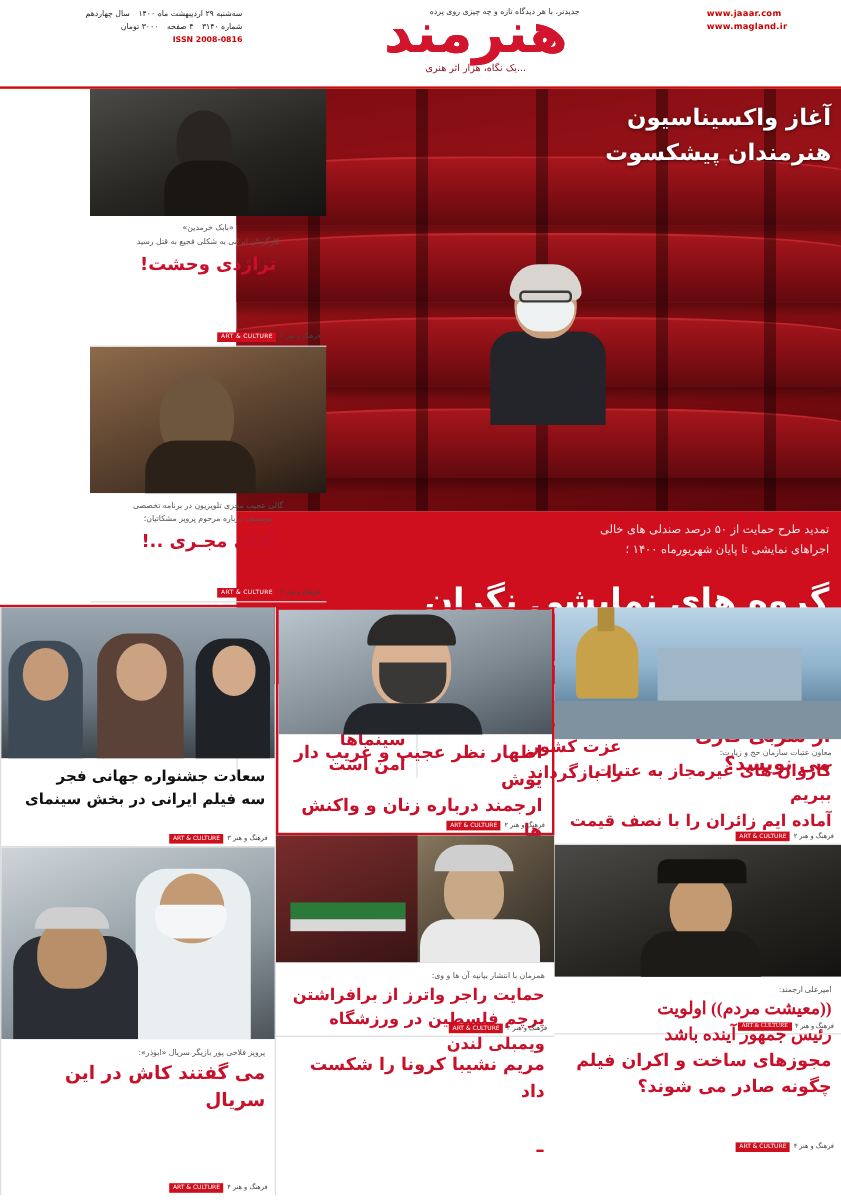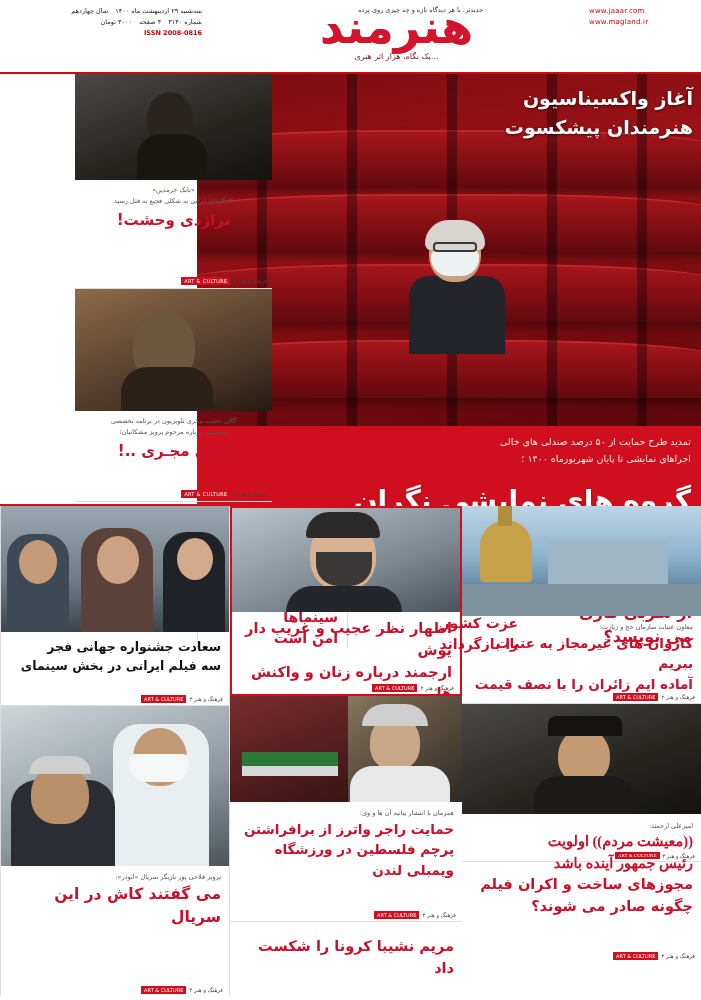--- a/index.html
+++ b/index.html
@@ -15,21 +15,21 @@
   
   .masthead {
     height: 74px; width: 701px; position: relative;
     border-bottom: 2px solid #cf0a0a;
     display: flex; align-items: flex-start;
   }
   .mh-left {
     width: 118px; padding: 6px 6px 0 6px; text-align: left;
     font-size: 7px; color: #b00; line-height: 1.5; direction: ltr;
   }
-  .mh-left div { color:#c00; font-weight: normal; letter-spacing: .2px;}
+  .mh-left div { color:#c00; font-weight: bold; letter-spacing: .2px;}
   .mh-center { flex: 1; position: relative; height: 74px; }
   .logo-wrap {
     position: absolute; top: 4px; left: 50%; transform: translateX(-50%);
     text-align: center; width: 340px;
   }
   .logo-main {
     font-size: 46px; color: #d2142c; font-weight: bold; line-height: 1;
     letter-spacing: -2px; font-family: "DejaVu Sans", sans-serif;
     text-shadow: 0 0 0 #d2142c;
   }
@@ -352,21 +352,21 @@
           <div class="blk-title t-red t-15">اظهار نظر عجیب و غریب دار یوش</div>
           <div class="blk-title t-red t-15">ارجمند درباره زنان و واکنش ها</div>
           <div class="blk-title t-red t-15">در فضای مجازی</div>
         </div>
         <div class="tag2">
           <span>فرهنگ و هنر ۲</span>
           <span class="en">ART &amp; CULTURE</span>
         </div>
       </div>
 
-      <div class="blk" style="height:226px;">
+      <div class="blk" style="height:168px;">
         <div class="blk-img" style="height:106px;">
           <div class="ph ph-stage"></div>
           <div style="position:absolute; left:0; top:0; width:118px; height:106px; background:linear-gradient(160deg,#7a2c2c,#3a1414);"></div>
           <div style="position:absolute; left:12px; top:56px; width:96px; height:14px; background:#2c7a3a;"></div>
           <div style="position:absolute; left:12px; top:70px; width:96px; height:10px; background:#d8d8d8;"></div>
           <div style="position:absolute; left:140px; top:18px; width:50px; height:56px; background:#c9a888; border-radius:50% 50% 42% 42%;"></div>
           <div style="position:absolute; left:132px; top:8px; width:66px; height:22px; background:#cfcfcf; border-radius:26px 26px 0 0;"></div>
           <div style="position:absolute; left:120px; top:70px; width:100px; height:38px; background:#e9e9e9; border-radius:22px 22px 0 0;"></div>
         </div>
         <div class="blk-body">

